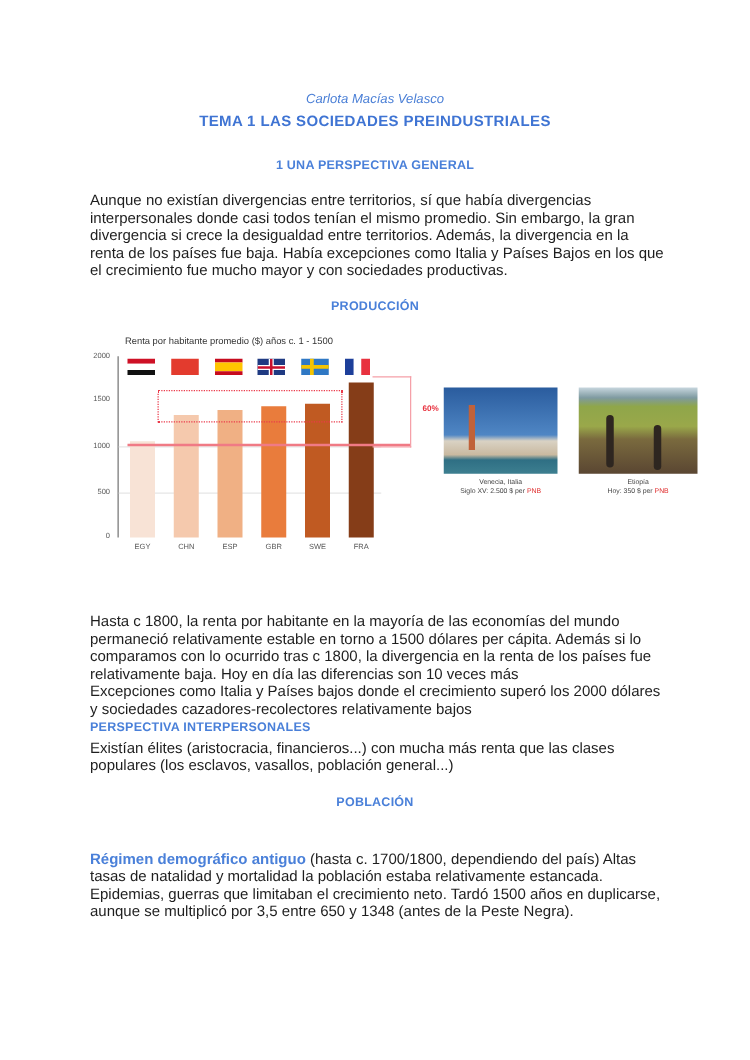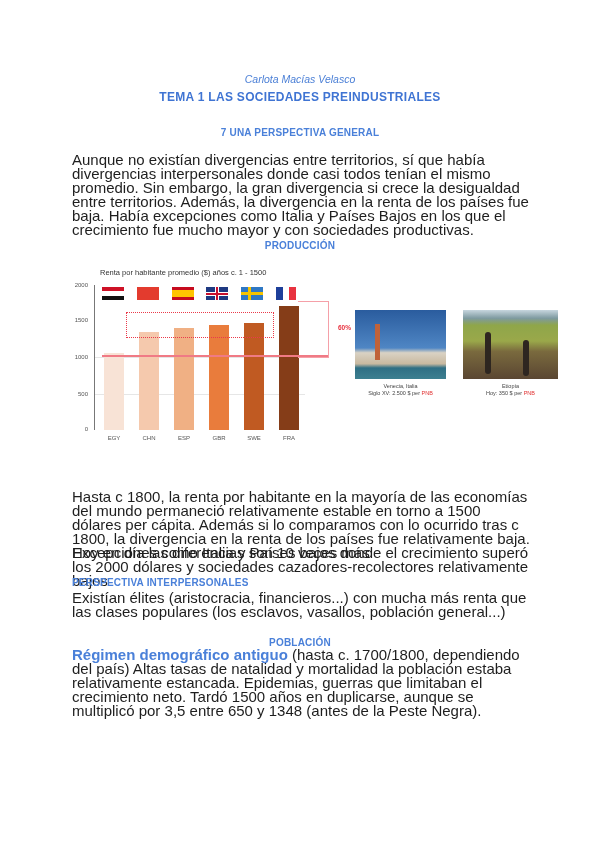--- a/index.html
+++ b/index.html
@@ -4,21 +4,21 @@
 <style>
   html, body { margin:0; padding:0; background:#ffffff; }
   body { width:600px; height:848px; position:relative; overflow:hidden;
          font-family:"Liberation Sans", sans-serif; color:#222; }
   .author { position:absolute; top:73px; left:0; width:600px; text-align:center;
             font-style:italic; font-size:10.5px; color:#4a7fd6; }
   .title { position:absolute; top:90px; left:0; width:600px; text-align:center;
            font-weight:bold; font-size:12px; color:#3f74d3; letter-spacing:0.3px; }
   .h-center { position:absolute; left:0; width:600px; text-align:center;
               font-weight:bold; font-size:10px; color:#4a80d9; letter-spacing:0.2px; }
-  .para { position:absolute; left:72px; width:460px; font-size:15px; line-height:14px; color:#1e1e1e; }
+  .para { position:absolute; left:72px; width:460px; font-size:12px; line-height:14px; color:#1e1e1e; }
   .h-left { position:absolute; left:72px; font-weight:bold; font-size:10px; color:#4a80d9; letter-spacing:0.2px; }
   .inline-h { color:#4a80d9; font-weight:bold; }
 
   
   .chart { position:absolute; left:60px; top:265px; width:300px; height:185px; }
   .chart-title { position:absolute; left:40px; top:3px; width:230px; font-size:7.5px; color:#333; }
   .ytick { position:absolute; left:0; width:28px; text-align:right; font-size:6px; color:#555; }
   .yaxis { position:absolute; left:34px; top:20px; width:1px; height:145px; background:#777; }
   .gridline { position:absolute; left:35px; width:210px; height:1px; background:#e6e6e6; }
   .bar { position:absolute; width:20px; }
@@ -33,21 +33,21 @@
   .photo { position:absolute; top:310px; height:69px; }
   .caption { position:absolute; top:383px; font-size:5.5px; color:#444; text-align:center; line-height:7px; }
   .caption .red { color:#e03030; }
 </style>
 </head>
 <body>
 
 <div class="author">Carlota Macías Velasco</div>
 <div class="title">TEMA 1 LAS SOCIEDADES PREINDUSTRIALES</div>
 
-<div class="h-center" style="top:127px;">7 UNA PERSPECTIVA GENERAL</div>
+<div class="h-center" style="top:127px;">1 UNA PERSPECTIVA GENERAL</div>
 <div class="para" style="top:153px;">Aunque no existían divergencias entre territorios, sí que había divergencias interpersonales donde casi todos tenían el mismo promedio. Sin embargo, la gran divergencia si crece la desigualdad entre territorios. Además, la divergencia en la renta de los países fue baja. Había excepciones como Italia y Países Bajos en los que el crecimiento fue mucho mayor y con sociedades productivas.</div>
 
 <div class="h-center" style="top:240px;">PRODUCCIÓN</div>
 
 <div class="chart">
   <div class="chart-title">Renta por habitante promedio ($) años c. 1 - 1500</div>
 
   <div class="ytick" style="top:17px;">2000</div>
   <div class="ytick" style="top:52px;">1500</div>
   <div class="ytick" style="top:89px;">1000</div>
@@ -125,13 +125,13 @@
 </div>
 
 <div class="para" style="top:490px;">Hasta c 1800, la renta por habitante en la mayoría de las economías del mundo permaneció relativamente estable en torno a 1500 dólares per cápita. Además si lo comparamos con lo ocurrido tras c 1800, la divergencia en la renta de los países fue relativamente baja. Hoy en día las diferencias son 10 veces más</div>
 <div class="para" style="top:530px;margin-top:16px;">Excepciones como Italia y Países bajos donde el crecimiento superó los 2000 dólares y sociedades cazadores-recolectores relativamente bajos</div>
 
 <div class="h-left" style="top:577px;">PERSPECTIVA INTERPERSONALES</div>
 <div class="para" style="top:591px;">Existían élites (aristocracia, financieros...) con mucha más renta que las clases populares (los esclavos, vasallos, población general...)</div>
 
 <div class="h-center" style="top:637px;">POBLACIÓN</div>
 
-<div class="para" style="top:648px;"><span class="inline-h">Régimen demográfico antiguo</span><span> (hasta c. 1700/1800, dependiendo del país) Altas tasas de natalidad y mortalidad la población estaba relativamente estancada. Epidemias, guerras que limitaban el crecimiento neto. Tardó 1500 años en duplicarse, aunque se multiplicó por 3,5 entre 650 y 1348 (antes de la Peste Negra).</span></div>
+<div class="para" style="top:680px;"><span class="inline-h">Régimen demográfico antiguo</span><span> (hasta c. 1700/1800, dependiendo del país) Altas tasas de natalidad y mortalidad la población estaba relativamente estancada. Epidemias, guerras que limitaban el crecimiento neto. Tardó 1500 años en duplicarse, aunque se multiplicó por 3,5 entre 650 y 1348 (antes de la Peste Negra).</span></div>
 
 </body></html>

